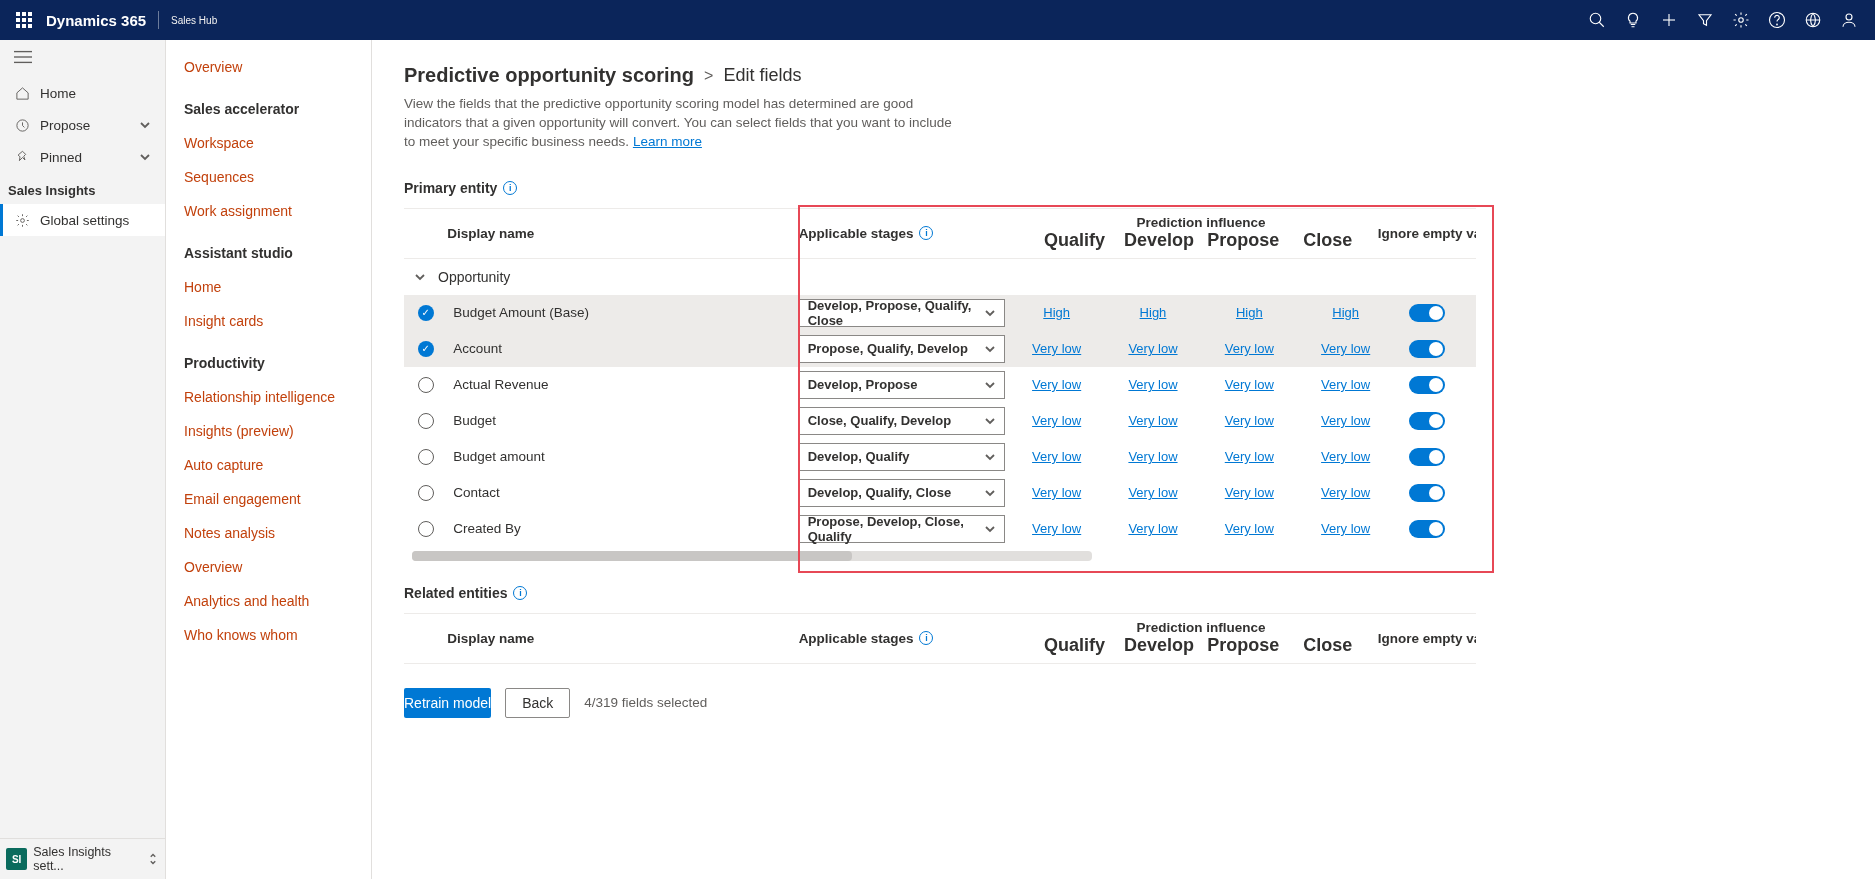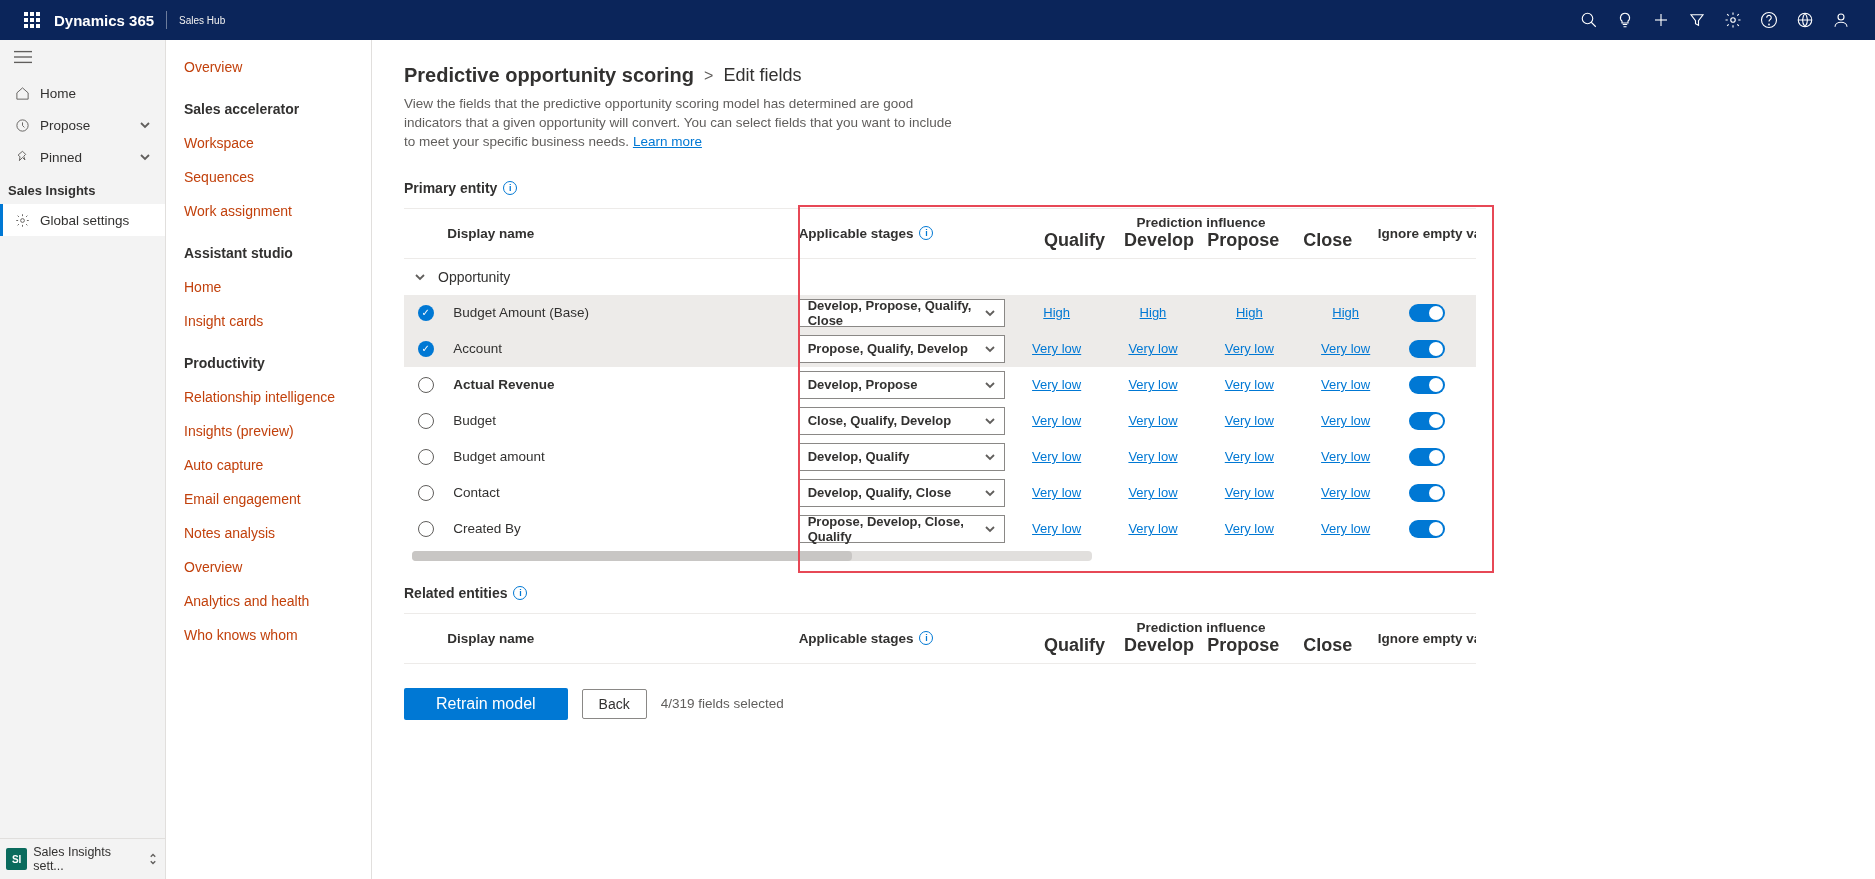--- a/index.html
+++ b/index.html
@@ -1,19 +1,19 @@
 <!DOCTYPE html>
 <html><head>
 <meta charset="utf-8">
 <style>
   * { box-sizing: border-box; margin: 0; padding: 0; font-family: "Segoe UI", Arial, sans-serif; }
   body { font-size: 14px; color: #323130; overflow: hidden; }
   
   
-  .topbar { background: #0b255a; height: 40px; display: flex; align-items: center; color: #fff; padding: 0 16px; }
+  .topbar { background: #0b255a; height: 40px; display: flex; align-items: center; color: #fff; padding: 0 8px; }
   .waffle { width: 32px; height: 32px; display: flex; align-items: center; justify-content: center; cursor: pointer; }
   .waffle svg { width: 16px; height: 16px; fill: #fff; }
   .brand { font-weight: 600; font-size: 15px; margin-left: 6px; }
   .divider { width: 1px; height: 18px; background: rgba(255,255,255,.4); margin: 0 12px; }
   .hubname { font-size: 10px; color: #f3f2f1; }
   .topbar-right { margin-left: auto; display: flex; }
   .top-icon { width: 36px; height: 40px; display: flex; align-items: center; justify-content: center; cursor: pointer; }
   .top-icon svg { width: 18px; height: 18px; stroke: #fff; fill: none; stroke-width: 1.5; }
   
   
@@ -85,21 +85,21 @@
   .toggle { width: 36px; height: 18px; background: #0078d4; border-radius: 10px; position: relative; cursor:pointer;}
   .toggle::after { content:""; width:14px; height:14px; background:#fff; border-radius:50%; position:absolute; top:2px; right:2px; }
   .col-toggle { width: 100px; display:flex; justify-content:center;}
   
   
   .hscroll { height: 10px; width: 680px; background: #e1dfdd; margin: 4px 0 0 8px; border-radius: 4px; position: relative;}
   .hscroll::after { content:""; position:absolute; left:0; top:0; height:100%; width: 440px; background:#c8c6c4; border-radius:4px;}
   
   
   .footer { margin-top: 24px; display: flex; align-items: center; gap: 14px; }
-  .btn-primary { background: #0078d4; color: #fff; border: none; padding: 7px 32px; font-size: 16px; cursor: pointer; border-radius: 2px;}
+  .btn-primary { background: #0078d4; color: #fff; border: none; padding: 7px 0; font-size: 14px; cursor: pointer; border-radius: 2px;}
   .btn-secondary { background: #fff; color: #323130; border: 1px solid #8a8886; padding: 6px 16px; font-size: 14px; cursor: pointer; border-radius: 2px;}
   .status { font-size: 13.5px; color: #605e5c; }
   
   .chev-icon { width:12px; height:12px; }
   .chev-icon svg { width:12px; height:12px; stroke:#605e5c; stroke-width:1.8; fill:none; }
 </style>
 </head>
 <body>
 
 <div class="topbar">
@@ -339,21 +339,21 @@
               <div class="infl-cell"><a>Very low</a></div>
             </div>
             <div class="col-toggle">
               <div class="toggle"></div>
             </div>
           </div>
           <div class="row">
             <div class="col-check">
               <span class="radio"></span>
             </div>
-            <div class="col-name" style="font-weight: 700; padding-left: 6px;">Actual Revenue</div>
+            <div class="col-name" style="font-weight: 400; padding-left: 6px;">Actual Revenue</div>
             <div class="col-stages">
               <div class="stage-select">
                 <span>Develop, Propose</span>
                 <span class="chev chev-icon"><svg viewBox="0 0 12 12">
                     <path d="M2 4l4 4 4-4" stroke="#605e5c" stroke-width="1.8" fill="none"></path>
                   </svg></span>
               </div>
             </div>
             <div class="infl-cells">
               <div class="infl-cell"><a>Very low</a></div>

